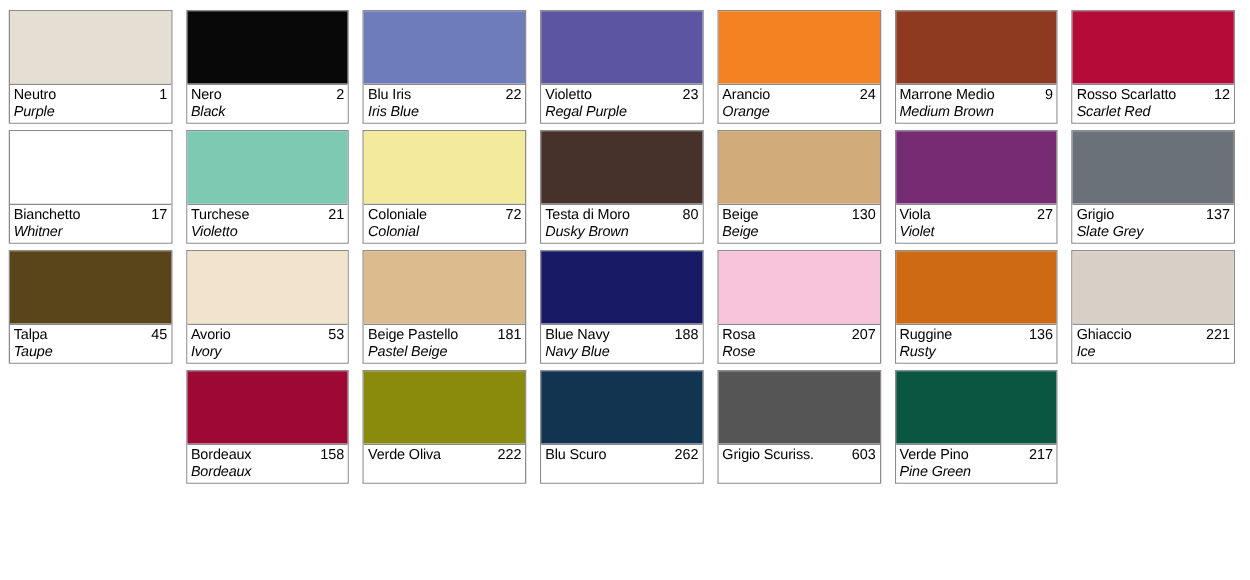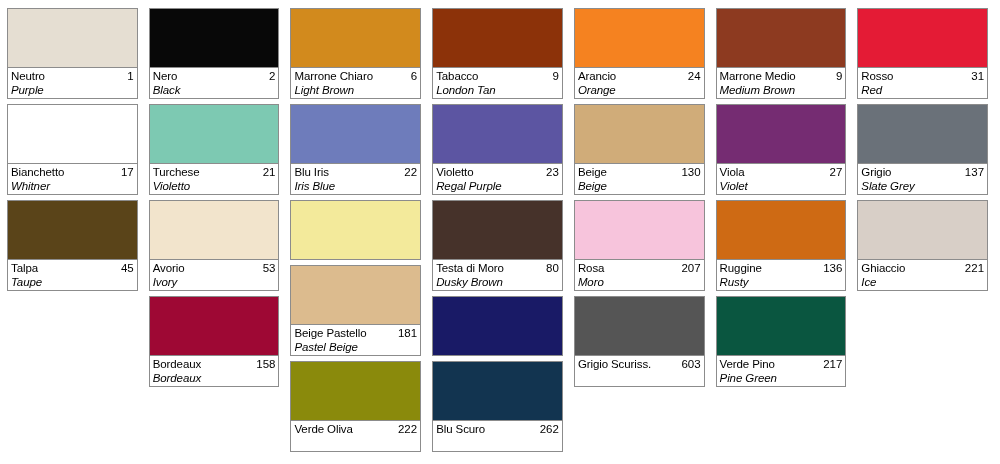--- a/index.html
+++ b/index.html
@@ -146,41 +146,38 @@
           <div class="label-row-top">
             <span class="name-it">Bordeaux</span>
             <span class="code">158</span>
           </div>
           <div class="name-en">Bordeaux</div>
         </div>
       </div>
     </div>
     <div class="column">
       <div class="swatch-card">
-        <div class="swatch-color" style="background: rgb(210, 138, 29);"></div>
-        <div class="swatch-label">
-          <div class="label-row-top">
-            <span class="name-it">Marrone Chiaro</span>
-            <span class="code">6</span>
-          </div>
-          <div class="name-en">Light Brown</div>
-        </div>
-      </div>
-      <div class="swatch-card">
         <div class="swatch-color" style="background: rgb(110, 124, 187);"></div>
         <div class="swatch-label">
           <div class="label-row-top">
             <span class="name-it">Blu Iris</span>
             <span class="code">22</span>
           </div>
           <div class="name-en">Iris Blue</div>
         </div>
       </div>
       <div class="swatch-card">
         <div class="swatch-color" style="background: rgb(243, 234, 155);"></div>
+        <div class="swatch-label">
+          <div class="label-row-top">
+            <span class="name-it">Coloniale</span>
+            <span class="code">72</span>
+          </div>
+          <div class="name-en">Colonial</div>
+        </div>
       </div>
       <div class="swatch-card">
         <div class="swatch-color" style="background: rgb(220, 187, 142);"></div>
         <div class="swatch-label">
           <div class="label-row-top">
             <span class="name-it">Beige Pastello</span>
             <span class="code">181</span>
           </div>
           <div class="name-en">Pastel Beige</div>
         </div>
@@ -190,30 +187,20 @@
         <div class="swatch-label">
           <div class="label-row-top">
             <span class="name-it">Verde Oliva</span>
             <span class="code">222</span>
           </div>
         </div>
       </div>
     </div>
     <div class="column">
       <div class="swatch-card">
-        <div class="swatch-color" style="background: rgb(140, 50, 9);"></div>
-        <div class="swatch-label">
-          <div class="label-row-top">
-            <span class="name-it">Tabacco</span>
-            <span class="code">9</span>
-          </div>
-          <div class="name-en">London Tan</div>
-        </div>
-      </div>
-      <div class="swatch-card">
         <div class="swatch-color" style="background: rgb(92, 85, 162);"></div>
         <div class="swatch-label">
           <div class="label-row-top">
             <span class="name-it">Violetto</span>
             <span class="code">23</span>
           </div>
           <div class="name-en">Regal Purple</div>
         </div>
       </div>
       <div class="swatch-card">
@@ -221,20 +208,27 @@
         <div class="swatch-label">
           <div class="label-row-top">
             <span class="name-it">Testa di Moro</span>
             <span class="code">80</span>
           </div>
           <div class="name-en">Dusky Brown</div>
         </div>
       </div>
       <div class="swatch-card">
         <div class="swatch-color" style="background: rgb(25, 26, 102);"></div>
+        <div class="swatch-label">
+          <div class="label-row-top">
+            <span class="name-it">Blue Navy</span>
+            <span class="code">188</span>
+          </div>
+          <div class="name-en">Navy Blue</div>
+        </div>
       </div>
       <div class="swatch-card">
         <div class="swatch-color" style="background: rgb(18, 52, 80);"></div>
         <div class="swatch-label">
           <div class="label-row-top">
             <span class="name-it">Blu Scuro</span>
             <span class="code">262</span>
           </div>
         </div>
       </div>
@@ -260,21 +254,21 @@
           <div class="name-en">Beige</div>
         </div>
       </div>
       <div class="swatch-card">
         <div class="swatch-color" style="background: rgb(247, 196, 220);"></div>
         <div class="swatch-label">
           <div class="label-row-top">
             <span class="name-it">Rosa</span>
             <span class="code">207</span>
           </div>
-          <div class="name-en">Moro</div>
+          <div class="name-en">Rose</div>
         </div>
       </div>
       <div class="swatch-card">
         <div class="swatch-color" style="background: rgb(85, 85, 85);"></div>
         <div class="swatch-label">
           <div class="label-row-top">
             <span class="name-it">Grigio Scuriss.</span>
             <span class="code">603</span>
           </div>
         </div>
@@ -317,27 +311,27 @@
           <div class="label-row-top">
             <span class="name-it">Verde Pino</span>
             <span class="code">217</span>
           </div>
           <div class="name-en">Pine Green</div>
         </div>
       </div>
     </div>
     <div class="column">
       <div class="swatch-card">
-        <div class="swatch-color" style="background: rgb(228, 27, 53);"></div>
-        <div class="swatch-label">
-          <div class="label-row-top">
-            <span class="name-it">Rosso</span>
-            <span class="code">31</span>
-          </div>
-          <div class="name-en">Red</div>
+        <div class="swatch-color" style="background: rgb(181, 11, 56);"></div>
+        <div class="swatch-label">
+          <div class="label-row-top">
+            <span class="name-it">Rosso Scarlatto</span>
+            <span class="code">12</span>
+          </div>
+          <div class="name-en">Scarlet Red</div>
         </div>
       </div>
       <div class="swatch-card">
         <div class="swatch-color" style="background: rgb(106, 113, 121);"></div>
         <div class="swatch-label">
           <div class="label-row-top">
             <span class="name-it">Grigio</span>
             <span class="code">137</span>
           </div>
           <div class="name-en">Slate Grey</div>

